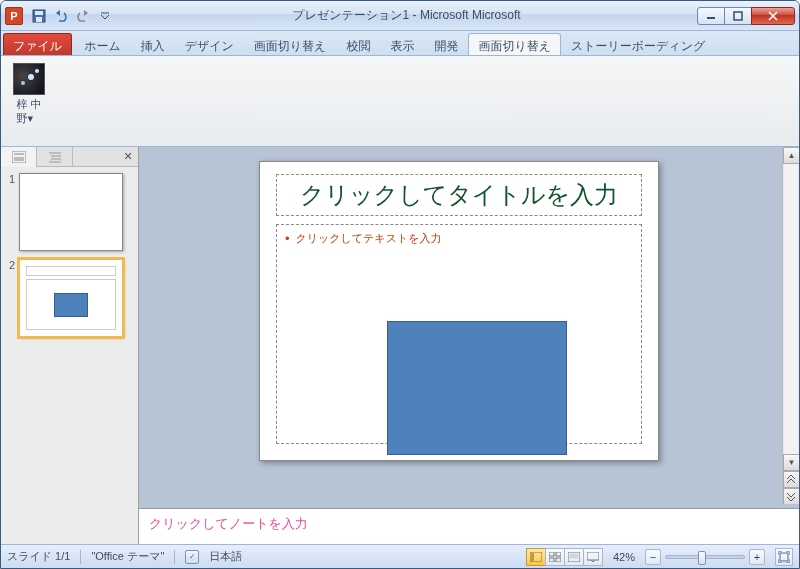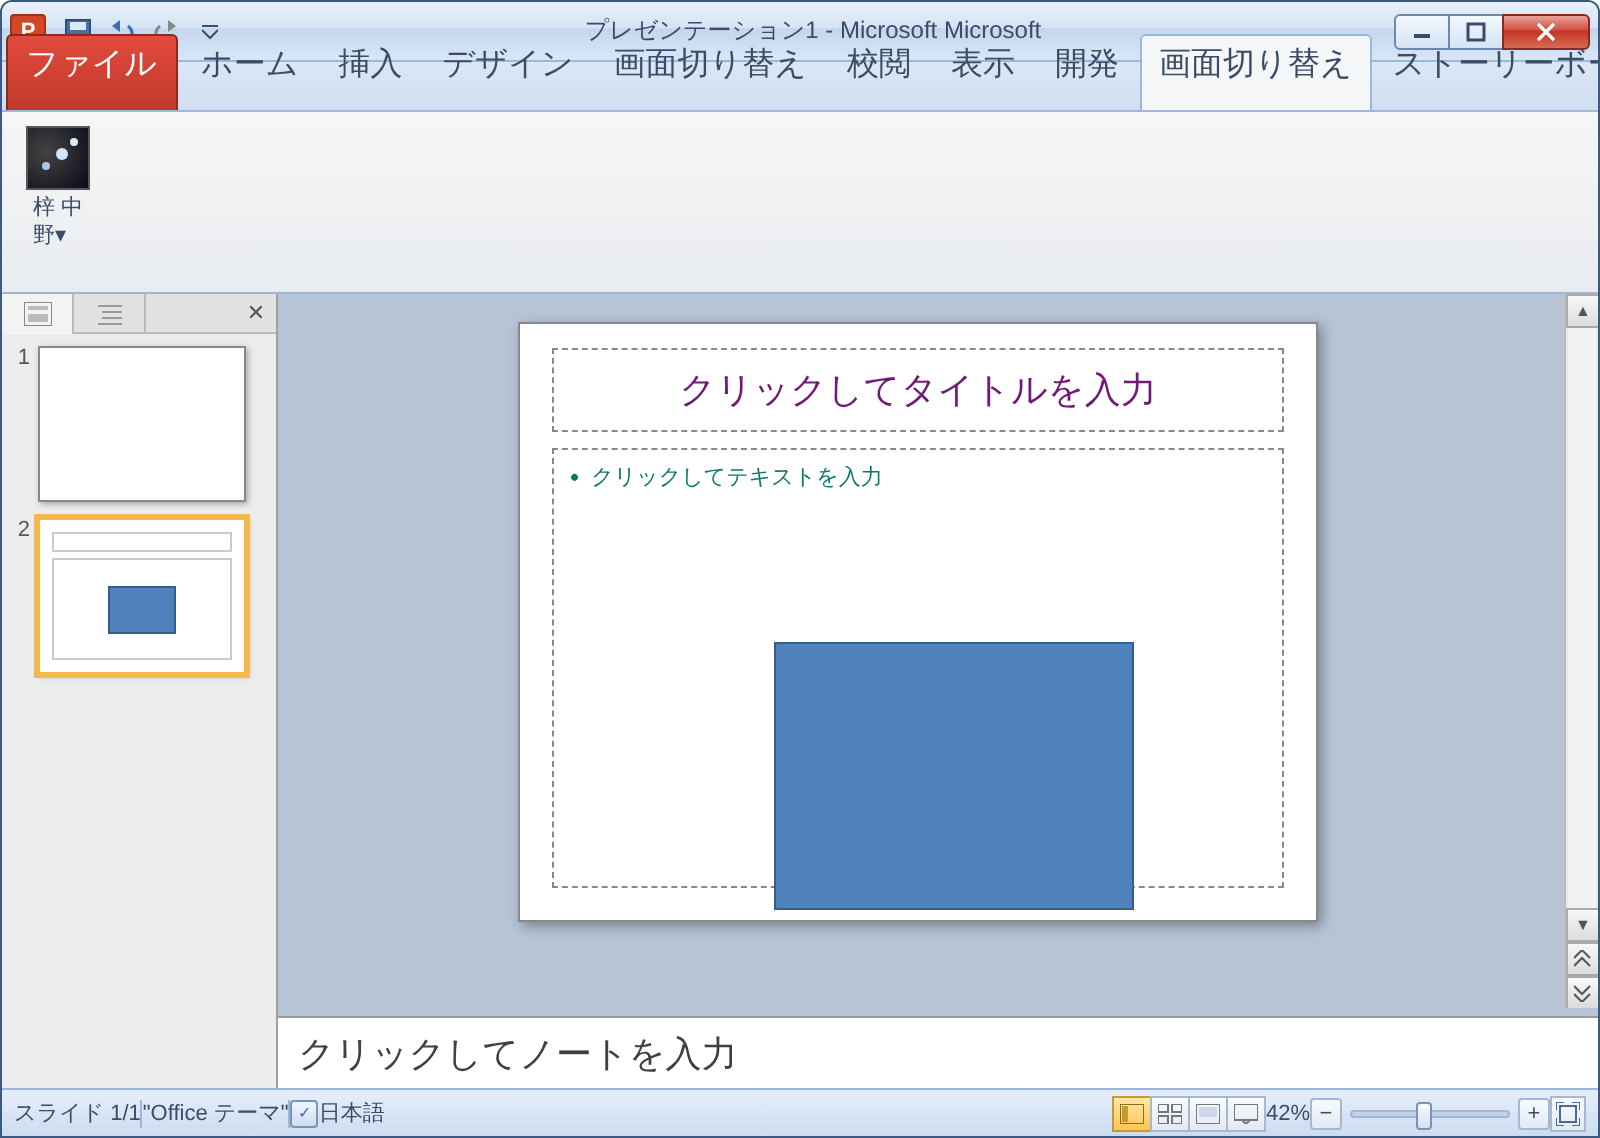--- a/index.html
+++ b/index.html
@@ -11,21 +11,21 @@
 .qat{display:flex;gap:2px;align-items:center;margin-left:2px}
 .qat-btn{width:20px;height:20px;display:flex;align-items:center;justify-content:center;border-radius:2px}
 .title{flex:1;text-align:center;color:#3b4d66;font-size:12px}
 .win-controls{display:flex;align-items:center;margin-right:4px;gap:0}
 .win-btn{width:28px;height:18px;border:1px solid #6a88b0;border-radius:3px;margin-left:-1px;display:flex;align-items:center;justify-content:center;background:linear-gradient(#f3f8fe,#d5e3f3)}
 .win-btn.min{border-radius:3px 0 0 3px}
 .win-btn.max{border-radius:0}
 .win-btn.close{border-radius:0 3px 3px 0;background:linear-gradient(#e9a39a,#cf4d3d 45%,#c23421 46%,#d96a54);border-color:#8a2a1d;color:#fff;width:44px}
 
 .tabs{height:24px;display:flex;align-items:flex-end;padding-left:2px;background:linear-gradient(#dce7f5,#cfdef1);gap:0}
-.tab{padding:4px 9px 12px;border:1px solid transparent;border-bottom:none;color:#3b4d66;font-size:16px;white-space:nowrap}
+.tab{padding:4px 9px 0;border:1px solid transparent;border-bottom:none;color:#3b4d66;font-size:12px;white-space:nowrap}
 .tab.file{background:linear-gradient(#e24a3c,#c0392b);color:#fff;border-radius:3px 3px 0 0;border:1px solid #8d2a1f;border-bottom:none;margin-right:2px}
 .tab.active{background:#f5f6f7;border:1px solid #9db6d9;border-bottom:1px solid #f5f6f7;border-radius:3px 3px 0 0;margin-bottom:-1px}
 .tab-spacer{flex:1}
 
 .ribbon{height:92px;background:linear-gradient(#f5f6f7,#e9ecef);border-top:1px solid #9db6d9;border-bottom:1px solid #9db6d9;display:flex;padding:3px 4px}
 .group{display:flex;gap:4px}
 .big-btn{width:48px;display:flex;flex-direction:column;align-items:center;padding:2px;border-radius:3px}
 .big-btn .ico{width:32px;height:32px;margin:2px 0}
 .big-btn .lbl{text-align:left;line-height:1.3;color:#3b4d66}
 .ico.galaxy{background:radial-gradient(circle at 30% 40%,#444,#0a0a1a);border:1px solid #555}
@@ -49,29 +49,29 @@
 .mini-body{flex:1;border:1px solid #ccc;display:flex;align-items:center;justify-content:center}
 .mini-shape{width:34px;height:24px;background:#4f81bd;border:1px solid #385d8a}
 
 .mainarea{flex:1;display:flex;flex-direction:column;min-width:0}
 .slide-edit{flex:1;background:#b7c4d6;position:relative;overflow:hidden}
 .scroll-v{position:absolute;right:0;top:0;bottom:0;width:17px;background:#e9e9e9;border-left:1px solid #bbb}
 .scroll-v .track{position:absolute;top:17px;bottom:50px;left:1px;right:1px;background:#f2f2f2}
 .scroll-v .btn{position:absolute;left:0;width:17px;height:17px;background:linear-gradient(#f8f8f8,#dcdcdc);border:1px solid #aaa;display:flex;align-items:center;justify-content:center;font-size:8px;color:#555}
 .slide{position:absolute;left:calc(50% - 210px);top:14px;width:400px;height:300px;background:#fff;border:1px solid #888;box-shadow:2px 2px 6px rgba(0,0,0,.35)}
 .ph{position:absolute;border:1px dashed #888}
-.ph-title{left:16px;right:16px;top:12px;height:42px;display:flex;align-items:center;justify-content:center;font-size:18px;color:#701a75}
+.ph-title{left:16px;right:16px;top:12px;height:42px;display:flex;align-items:center;justify-content:center;font-size:24px;color:#14532d}
 .ph-body{left:16px;right:16px;top:62px;bottom:16px;padding:6px 8px}
-.bullet-line{display:flex;align-items:center;gap:6px;color:#0f766e;font-size:13px}
+.bullet-line{display:flex;align-items:center;gap:6px;color:#c2410c;font-size:13px}
 .bullet-line::before{content:"•";display:inline-block}
 .shape-rect{position:absolute;left:110px;top:96px;width:180px;height:134px;background:#4f81bd;border:1px solid #385d8a}
 .splitter{height:4px;background:#b7c4d6;cursor:row-resize}
-.notes{height:36px;background:#fff;border-top:1px solid #999;padding:6px 10px;color:#404040;font-size:18px;overflow:hidden}
-
-.statusbar{height:24px;background:linear-gradient(#e6eefb,#cddcf0);border-top:1px solid #9db6d9;display:flex;align-items:center;padding:0 6px;color:#3b4d66;font-size:11px}
+.notes{height:36px;background:#fff;border-top:1px solid #999;padding:6px 10px;color:#ec4899;font-size:13px;overflow:hidden}
+
+.statusbar{height:24px;background:linear-gradient(#e6eefb,#cddcf0);border-top:1px solid #9db6d9;display:flex;align-items:center;padding:0 6px;gap:10px;color:#3b4d66;font-size:11px}
 .stat-divider{width:1px;height:14px;background:#9db6d9}
 .sb-spacer{flex:1}
 .view-btns{display:flex}
 .view-btn{width:20px;height:18px;border:1px solid #a6b7ce;background:linear-gradient(#f8fbff,#e1e9f4);margin-left:-1px;display:flex;align-items:center;justify-content:center}
 .view-btn.active{background:linear-gradient(#ffe8a6,#fbc553);border-color:#c79a2e}
 .zoom-slider{display:flex;align-items:center;gap:4px}
 .zs-btn{width:16px;height:16px;border:1px solid #a6b7ce;border-radius:2px;background:linear-gradient(#f8fbff,#e1e9f4);display:flex;align-items:center;justify-content:center}
 .zs-track{width:80px;height:4px;background:#c6d2e3;border:1px solid #9db6d9;border-radius:2px;position:relative}
 .zs-thumb{position:absolute;left:32px;top:-5px;width:8px;height:14px;background:linear-gradient(#f8fbff,#d6e1f0);border:1px solid #7b93b5;border-radius:2px}
 .fit-btn{width:18px;height:18px;border:1px solid #a6b7ce;background:linear-gradient(#f8fbff,#e1e9f4);display:flex;align-items:center;justify-content:center}

